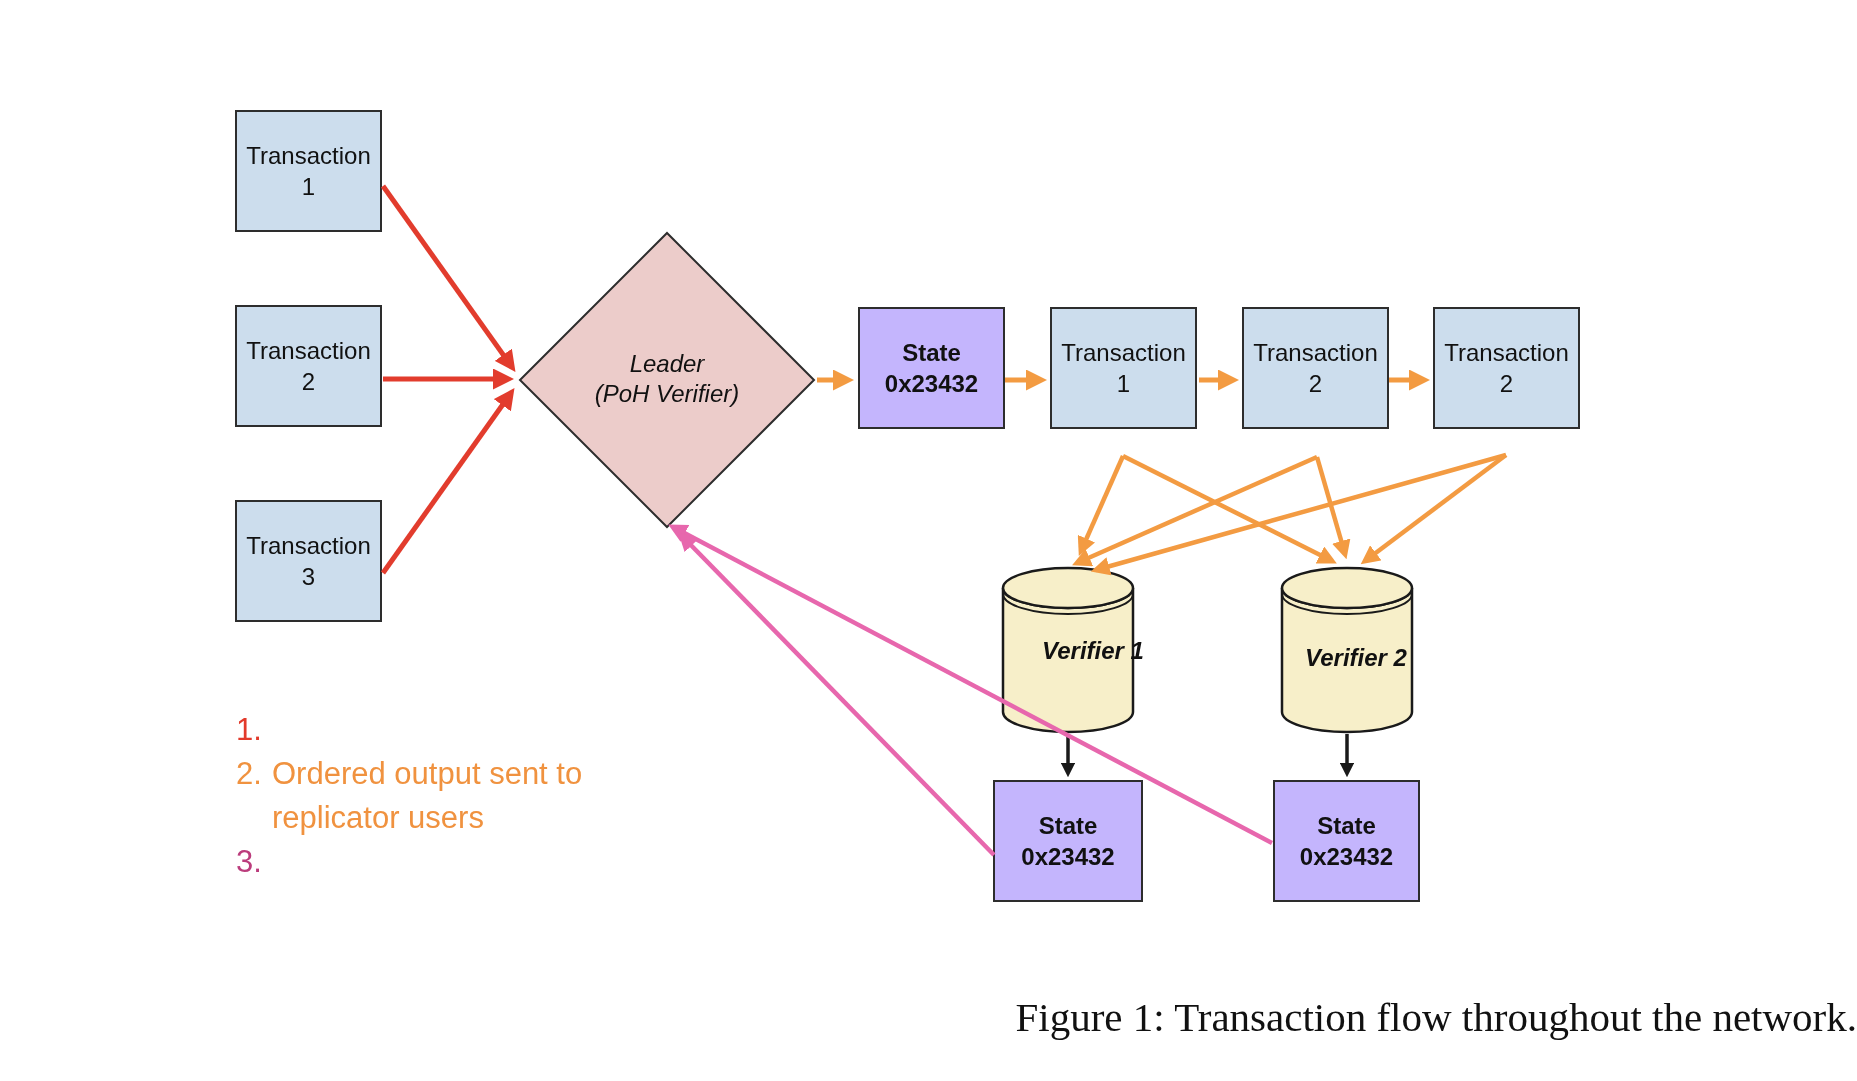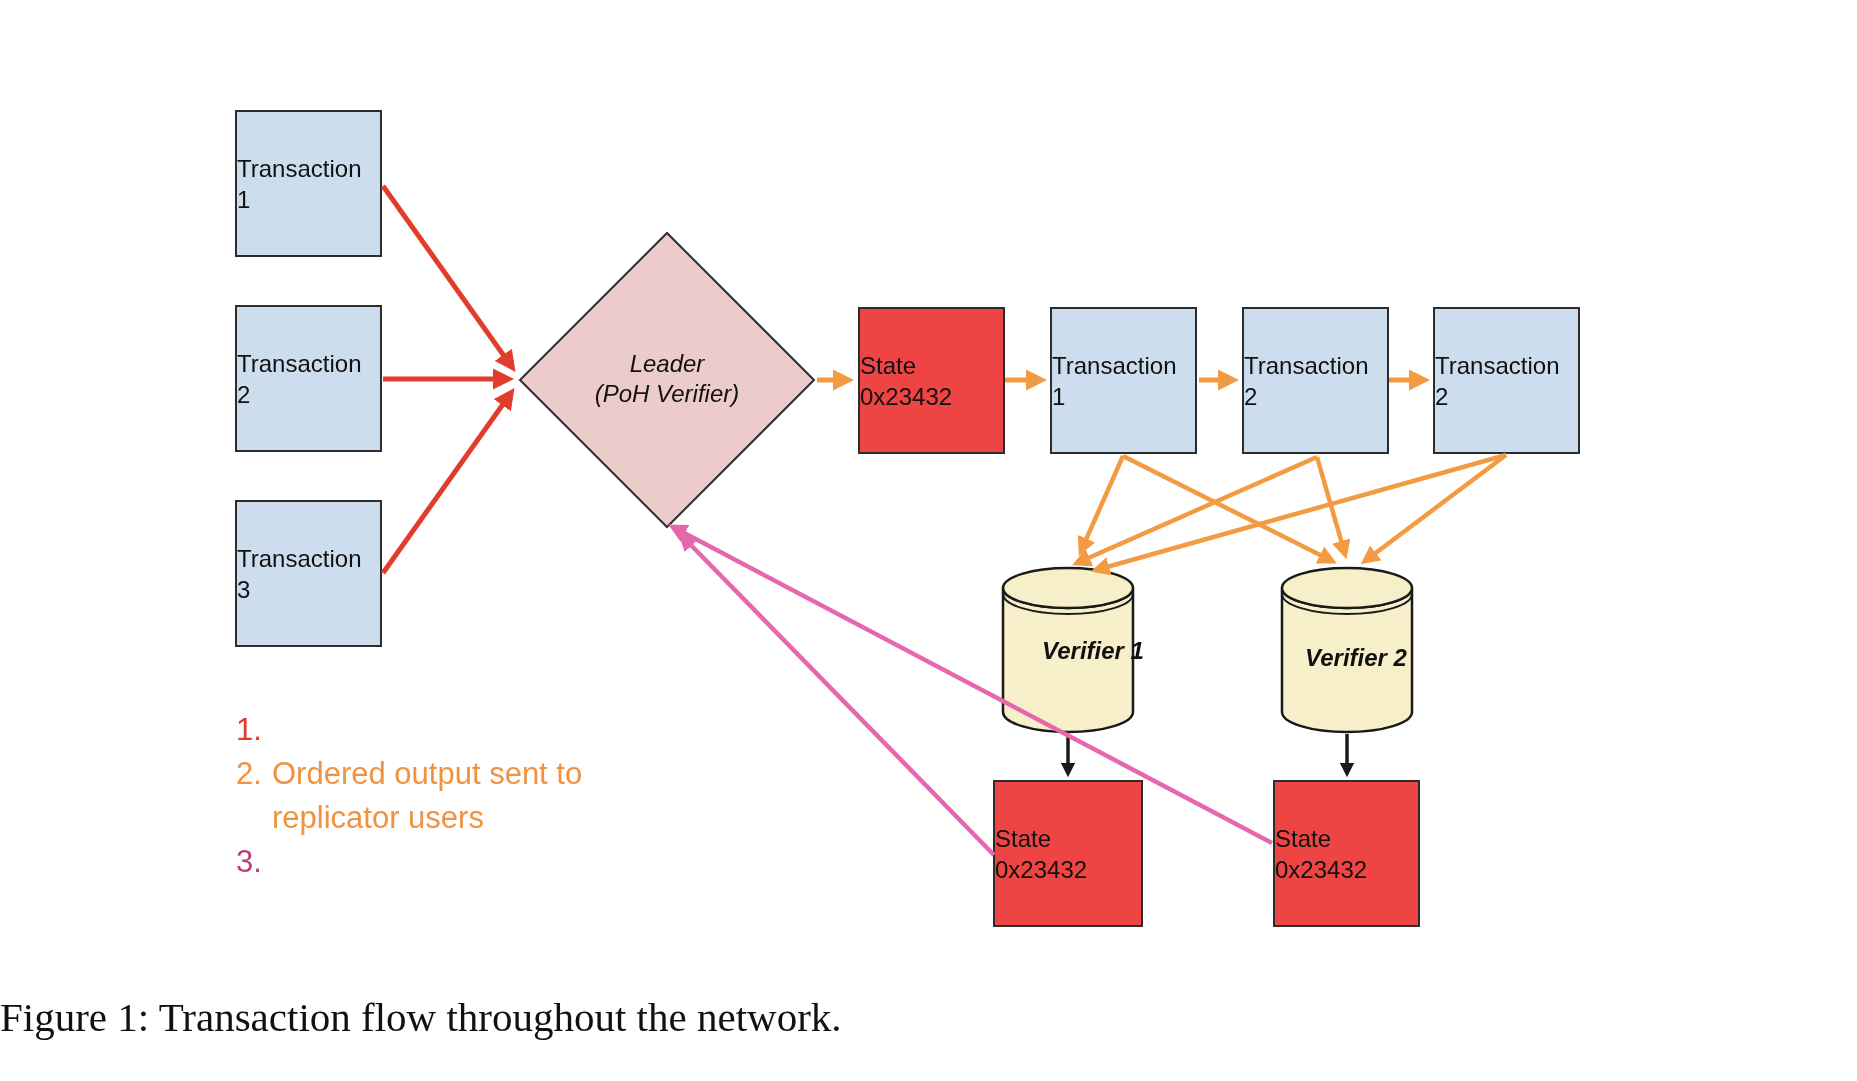--- a/index.html
+++ b/index.html
@@ -3,43 +3,43 @@
 <meta charset="utf-8">
 <style>
   html,body{margin:0;padding:0;background:#ffffff;}
   .canvas{
     position:relative;width:1857px;height:1081px;background:#ffffff;
     font-family:"Liberation Sans", sans-serif;overflow:hidden;
   }
   .layer{position:absolute;left:0;top:0;width:1857px;height:1081px;pointer-events:none;}
   
   .box{
-    position:absolute;width:147px;height:147px;box-sizing:border-box;
+    position:absolute;width:147px;height:122px;box-sizing:border-box;
     border:2px solid #2d2d2d;display:flex;flex-direction:column;
-    align-items:flex-start;justify-content:center;text-align:center;
+    align-items:center;justify-content:center;text-align:center;
     font-size:24px;line-height:31px;color:#111111;
   }
   .box.blue{background:#ccdded;}
-  .box.purple{background:#ef4444;font-weight:normal;}
+  .box.purple{background:#c4b5fd;font-weight:bold;}
   .floating-label{
     position:absolute;display:flex;flex-direction:column;align-items:center;
     justify-content:center;text-align:center;font-size:24px;line-height:30px;color:#111111;font-style:italic;
   }
   .floating-label.bold{font-weight:bold;}
   
   .legend{position:absolute;left:236px;top:708px;font-size:31px;line-height:44px;}
   .legend-item{display:flex;align-items:flex-start;}
   .legend-item .num{flex:0 0 36px;}
   .legend-item .txt.wrap{width:390px;}
   .c-red{color:#e23a2b;}
   .c-orange{color:#f0923f;}
   .c-magenta{color:#bb3c7c;}
   
   .caption{
-    position:absolute;left:0;top:993px;width:1857px;text-align:left;
+    position:absolute;left:0;top:993px;width:1857px;text-align:right;
     font-family:"Liberation Serif", serif;font-size:41px;color:#111111;
   }
 </style>
 </head>
 <body>
 
 <div class="canvas">
 
   <svg class="layer" width="1857" height="1081" viewBox="0 0 1857 1081">
     <polygon points="520,380 667,233 814,380 667,527" fill="#ecccca" stroke="#2d2d2d" stroke-width="2"></polygon>

